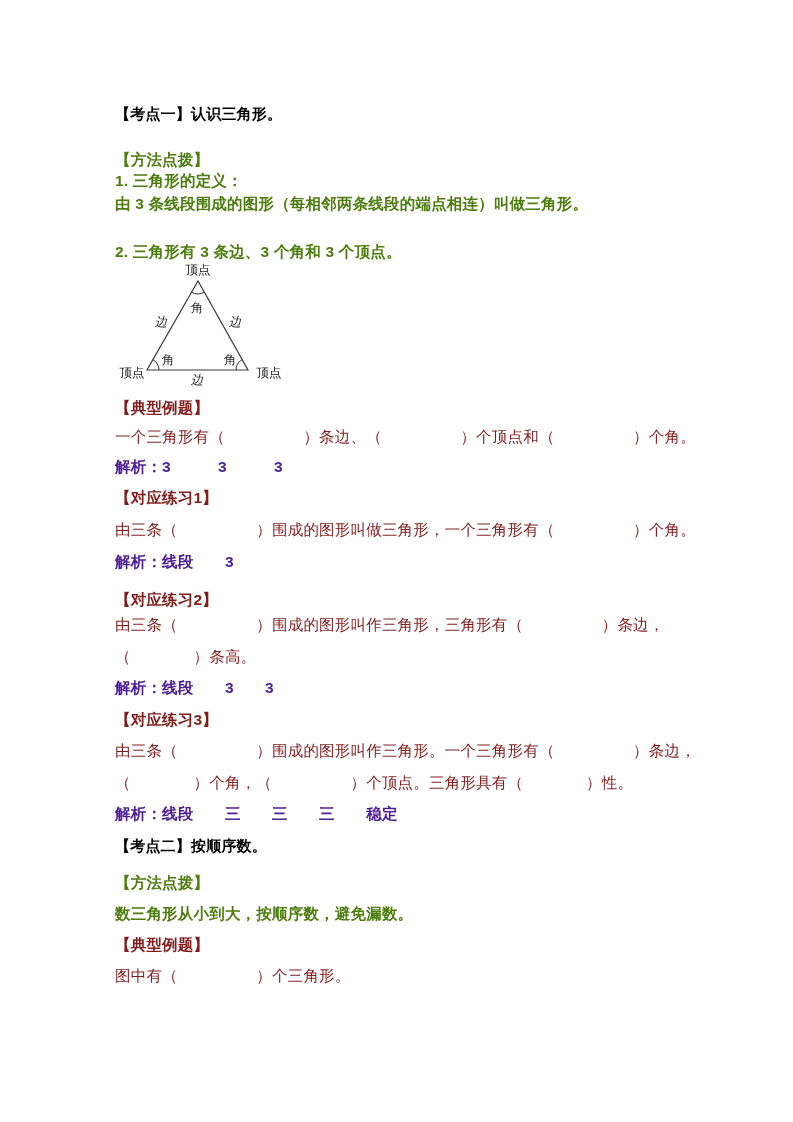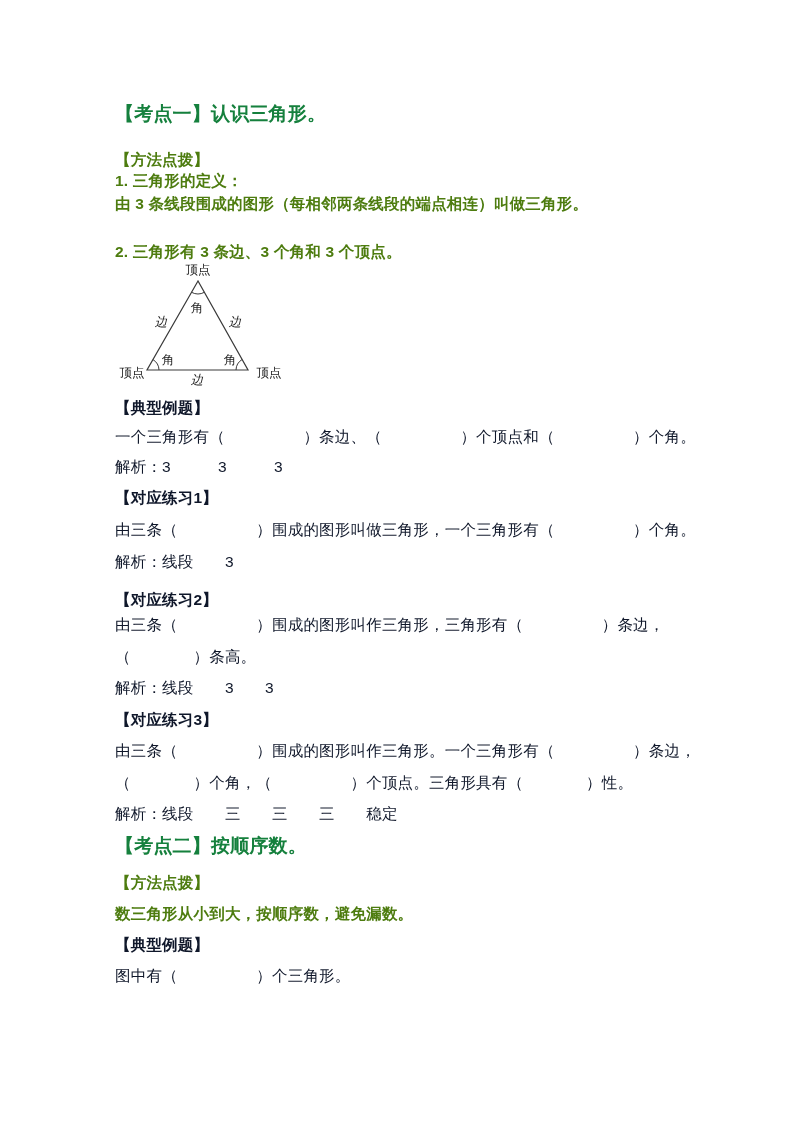--- a/index.html
+++ b/index.html
@@ -9,28 +9,28 @@
     margin:0 auto;
     background:#ffffff;
     font-family:"Liberation Sans","DejaVu Sans",sans-serif;
     overflow:hidden;
   }
   .line {
     position:absolute;
     left:115px;
     font-size:15.5px;
     line-height:22px;
-    color:#0f172a;
+    color:#7f1d1d;
     white-space:pre;
     letter-spacing:0.2px;
   }
-  .h-blue  { font-size:19px; line-height:26px; font-weight:700; color:#15803d; }
+  .h-blue  { font-size:15px; line-height:26px; font-weight:700; color:#000000; }
   .red-b   { color:#4d7c0f; font-weight:700; }
   .blk-b   { font-weight:700; }
-  .red     { color:#0f172a; }
+  .red     { color:#4c1d95;font-weight:bold; }
 
   
   .y1  { top:101px; } .y2  { top:149px; } .y3  { top:170px; } .y4  { top:193px; }
   .y5  { top:241px; } .y7  { top:397px; } .y8  { top:426px; } .y9  { top:456px; }
   .y10 { top:487px; } .y11 { top:519px; } .y12 { top:551px; } .y13 { top:582px;margin-top:7px; }
   .y14 { top:614px; } .y15 { top:646px; } .y16 { top:677px; } .y17 { top:709px; }
   .y18 { top:740px; } .y19 { top:772px; } .y20 { top:803px; } .y21 { top:833px; }
   .y22 { top:872px; } .y23 { top:903px; } .y24 { top:934px; } .y25 { top:965px; }
 
   .tri-figure { position:absolute; left:106px; top:257px; }

